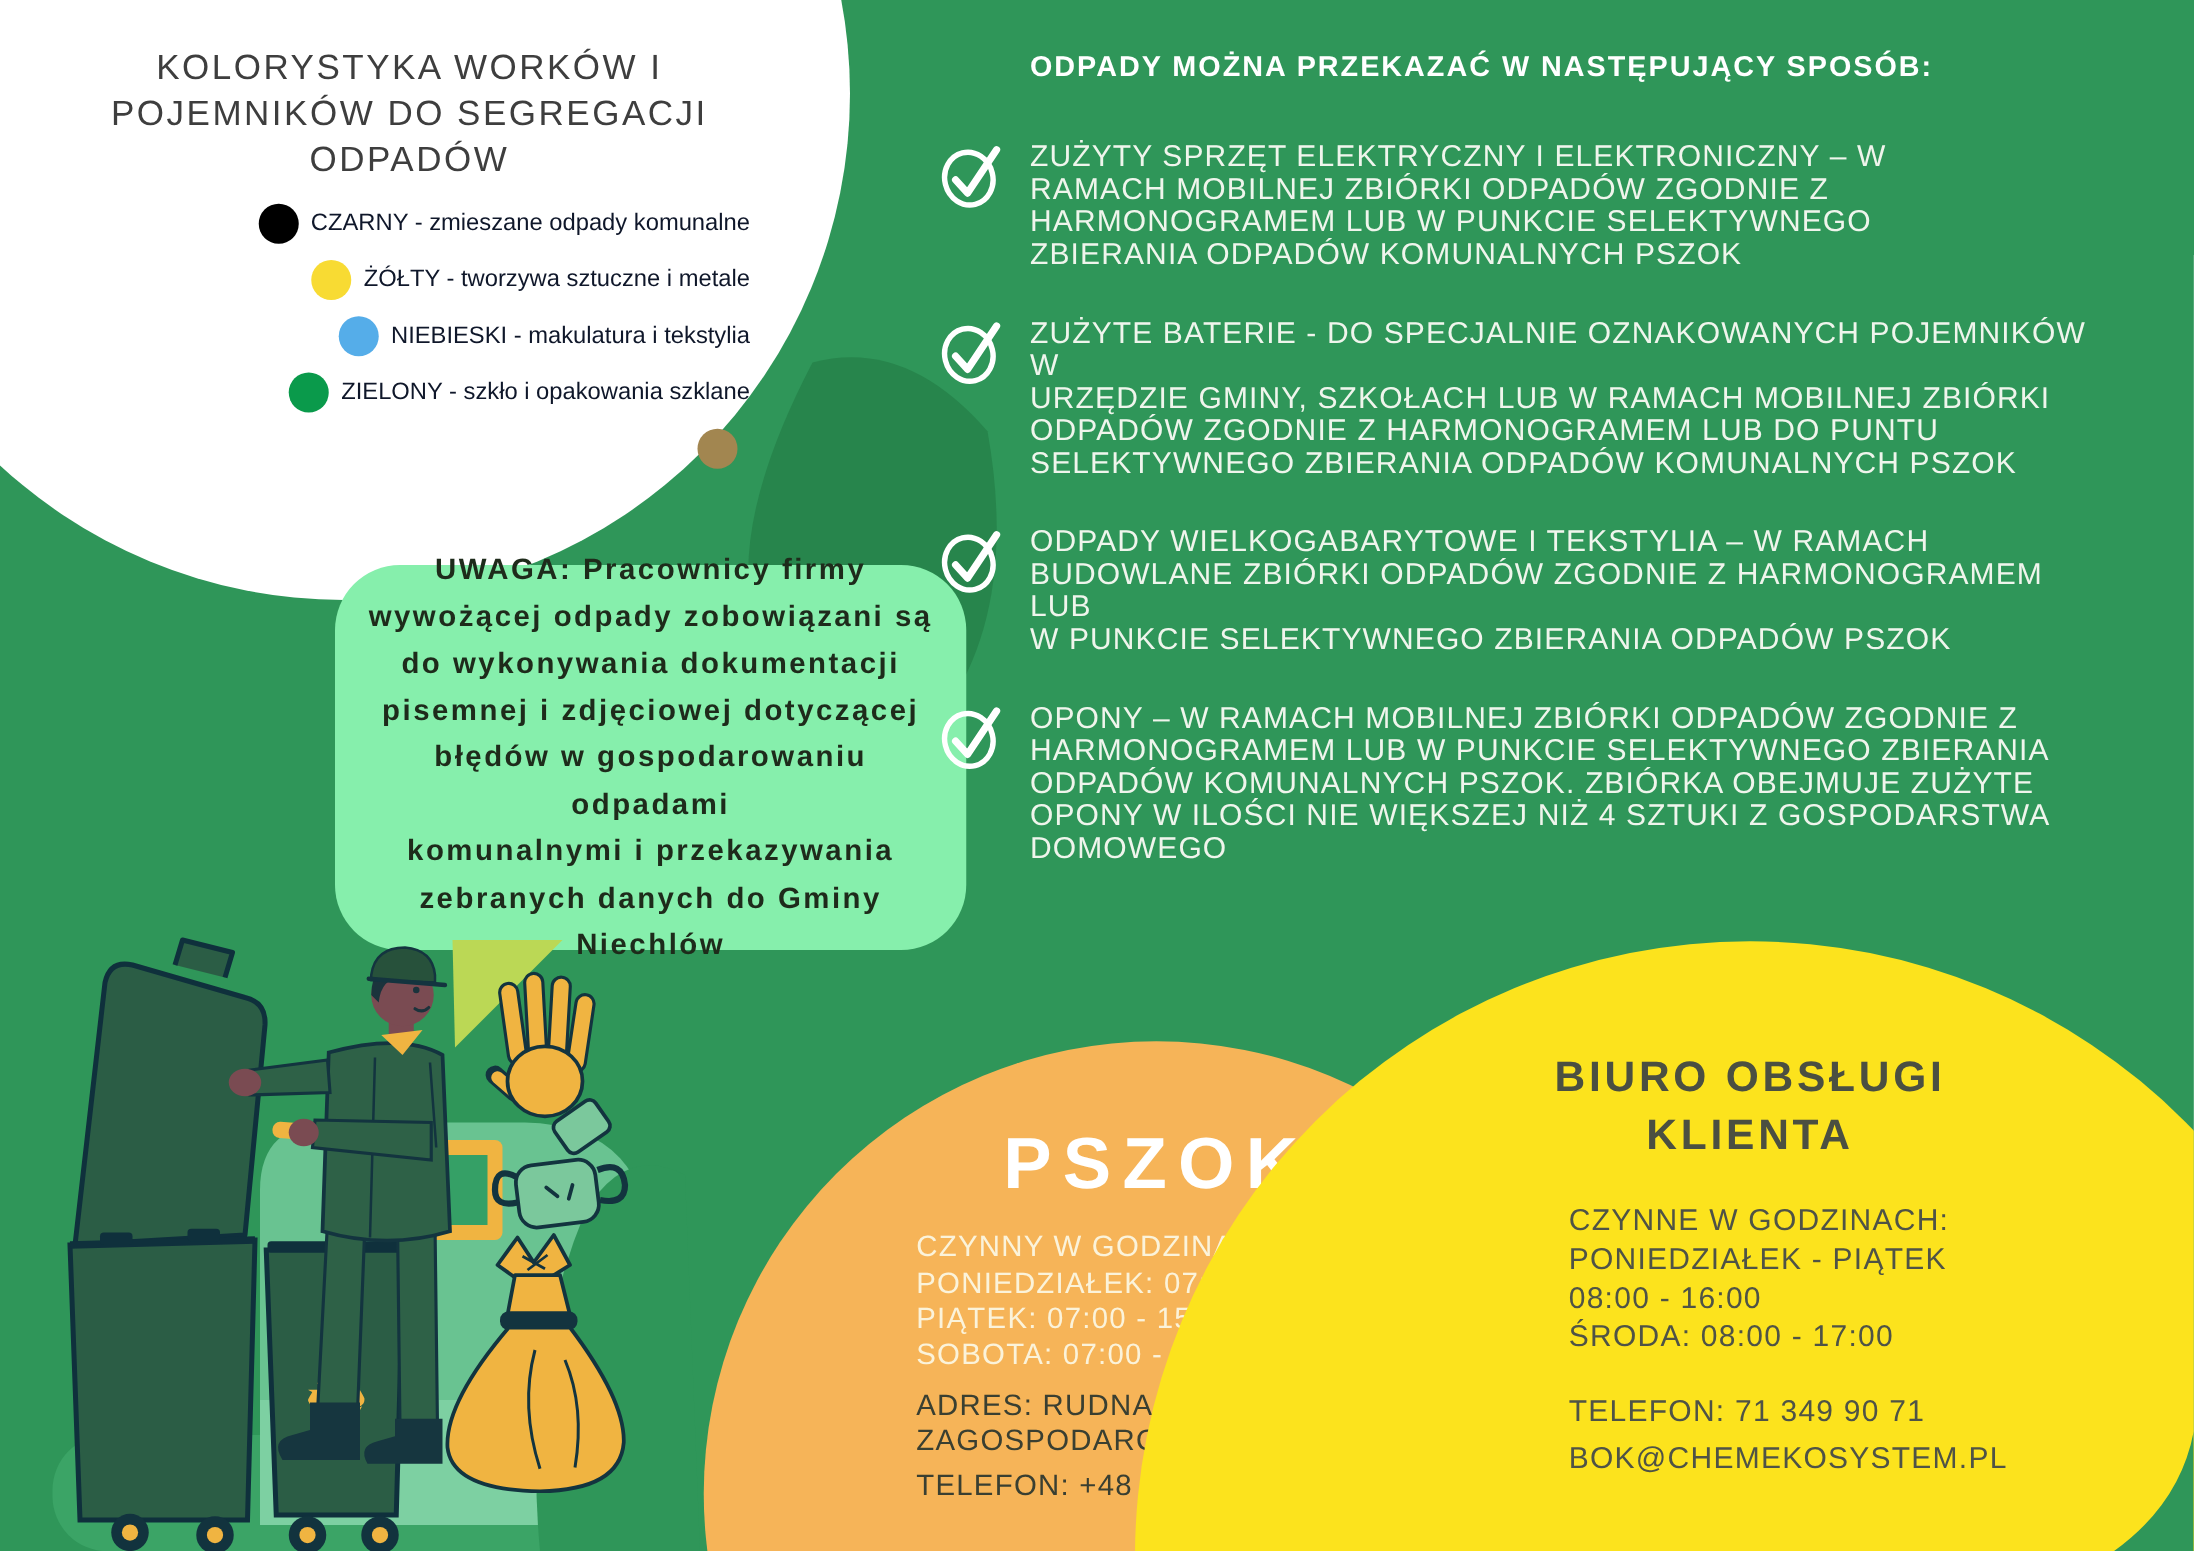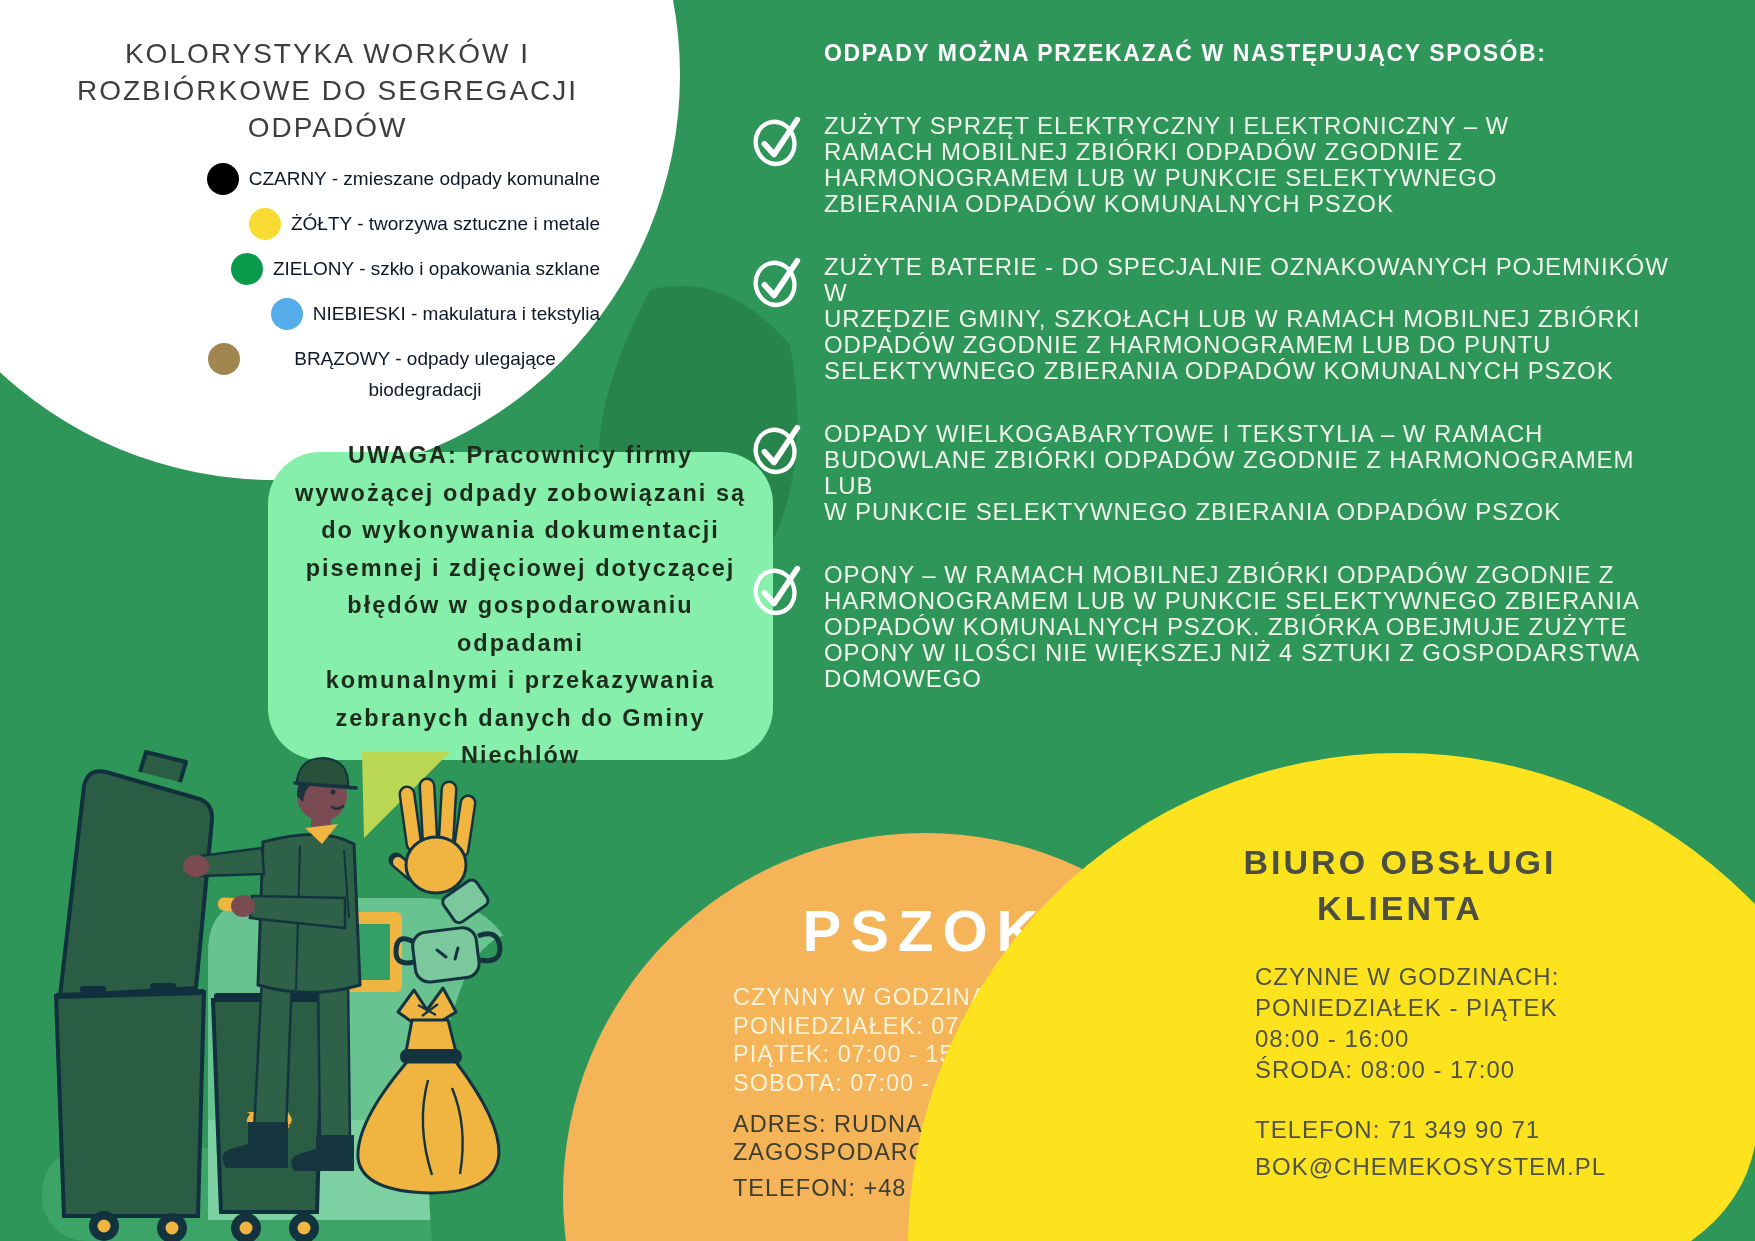--- a/index.html
+++ b/index.html
@@ -103,42 +103,41 @@
 
 <div class="poster">
 
   <svg class="decor-blob" width="250" height="320" viewBox="0 0 250 320">
     <path d="M75,5 Q15,120 25,195 Q65,300 180,285 Q240,200 215,60 Q150,-15 75,5 Z" fill="#27854C"></path>
   </svg>
 
   <div class="white-circle"></div>
   <div class="legend">
     <div class="legend-title pre">KOLORYSTYKA WORKÓW I
-ROZBIÓRKOWE DO SEGREGACJI
+POJEMNIKÓW DO SEGREGACJI
 ODPADÓW</div>
     <div class="legend-rows">
       <div class="legend-row">
         <span class="dot" style="background-color: rgb(0, 0, 0);"></span>
         <span class="legend-label">CZARNY - zmieszane odpady komunalne</span>
       </div>
       <div class="legend-row">
         <span class="dot" style="background-color: rgb(248, 219, 51);"></span>
         <span class="legend-label">ŻÓŁTY - tworzywa sztuczne i metale</span>
       </div>
       <div class="legend-row">
+        <span class="dot" style="background-color: rgb(85, 173, 233);"></span>
+        <span class="legend-label">NIEBIESKI - makulatura i tekstylia</span>
+      </div>
+      <div class="legend-row">
         <span class="dot" style="background-color: rgb(10, 154, 75);"></span>
         <span class="legend-label">ZIELONY - szkło i opakowania szklane</span>
       </div>
-      <div class="legend-row">
-        <span class="dot" style="background-color: rgb(85, 173, 233);"></span>
-        <span class="legend-label">NIEBIESKI - makulatura i tekstylia</span>
-      </div>
       <div class="legend-row wrap">
         <span class="dot" style="background-color: rgb(162, 134, 80);"></span>
-        <span class="legend-label">BRĄZOWY - odpady ulegające biodegradacji</span>
       </div>
     </div>
   </div>
 
   <div class="bubble">
     <div class="bubble-text pre">UWAGA: Pracownicy firmy
 wywożącej odpady zobowiązani są
 do wykonywania dokumentacji
 pisemnej i zdjęciowej dotyczącej
 błędów w gospodarowaniu odpadami

